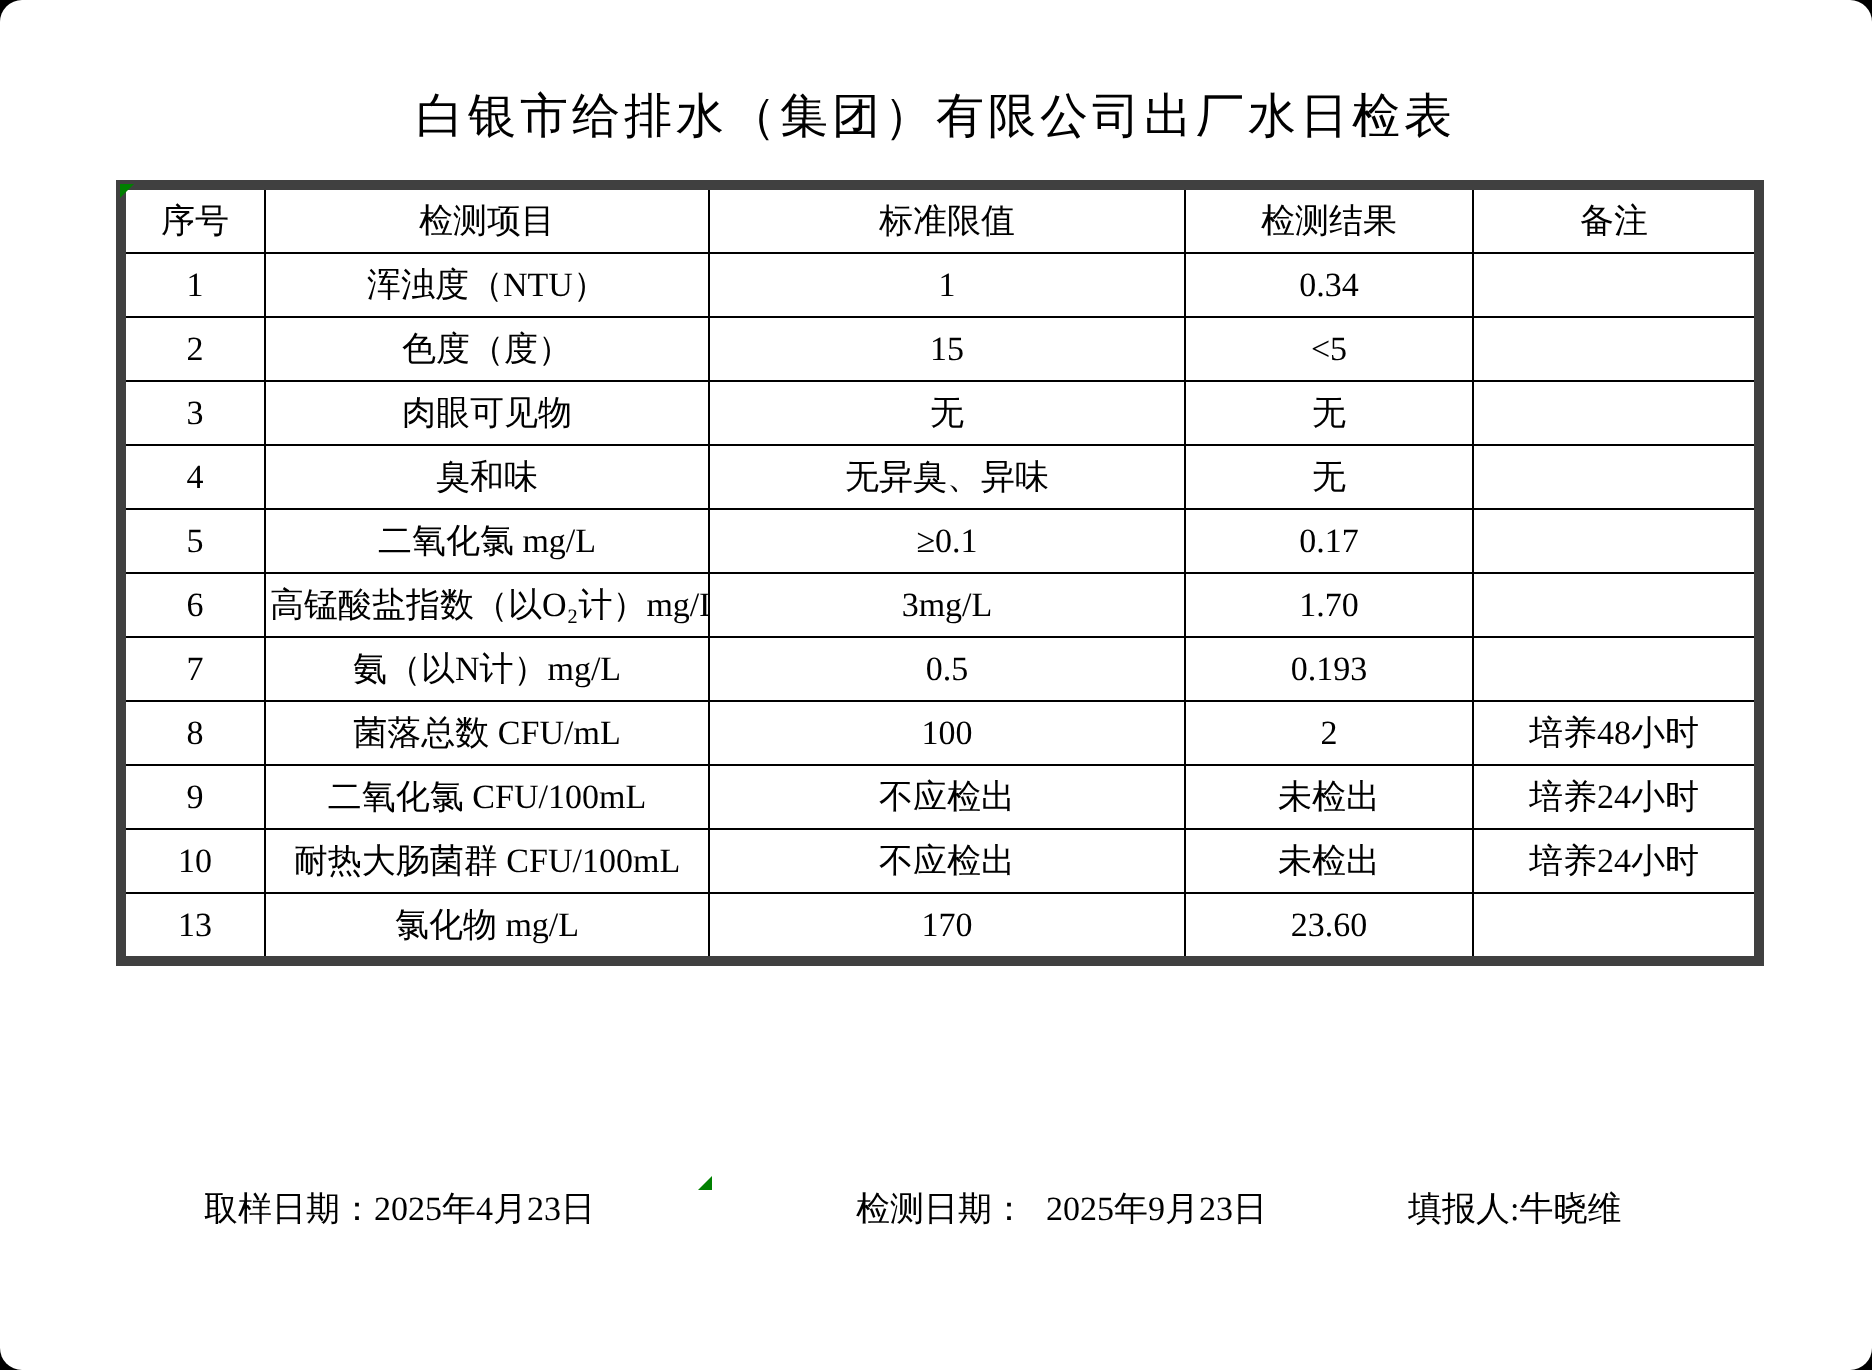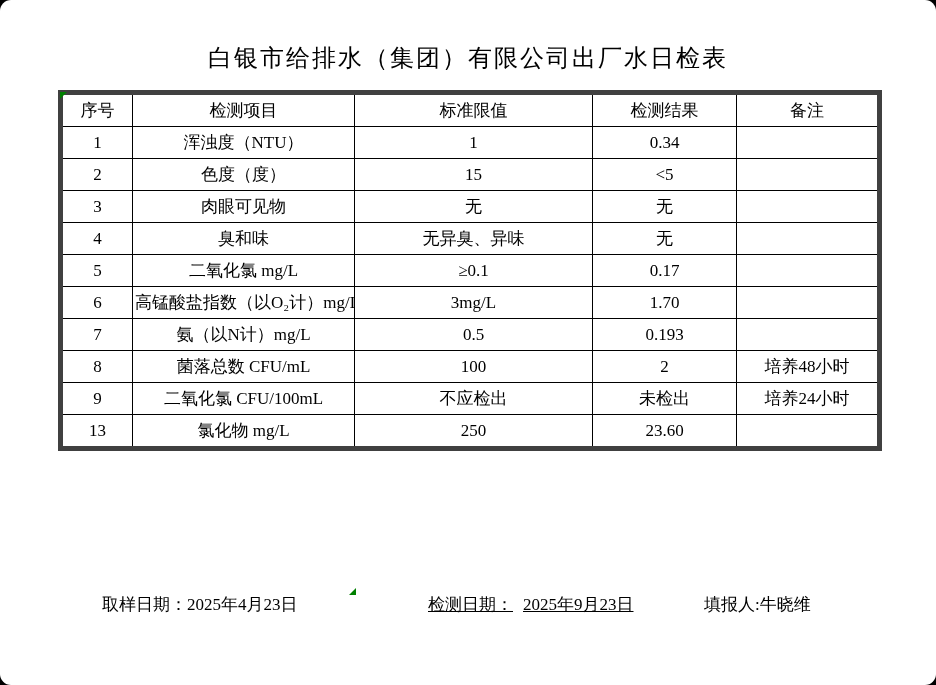--- a/index.html
+++ b/index.html
@@ -76,21 +76,21 @@
     top: 593px;
     left: 0;
     width: 936px;
     height: 24px;
     font-size: 17px;
     color: #000;
     text-align: center;
   }
   .footer .f-item { position: absolute; white-space: nowrap; }
   .f-sampling { left: 102px; }
-  .f-testing  { left: 428px; text-decoration: underline; }
+  .f-testing  { left: 428px; }
   .f-reporter { left: 704px; }
   .f-testing .f-value { margin-left: 10px; }
 </style>
 </head>
 <body>
 
 <div class="page">
 
   <h1 class="doc-title">白银市给排水（集团）有限公司出厂水日检表</h1>
 
@@ -169,23 +169,30 @@
           <td>培养48小时</td>
         </tr>
         <tr>
           <td>9</td>
           <td>二氧化氯 CFU/100mL</td>
           <td>不应检出</td>
           <td>未检出</td>
           <td>培养24小时</td>
         </tr>
         <tr>
+          <td>10</td>
+          <td>耐热大肠菌群 CFU/100mL</td>
+          <td>不应检出</td>
+          <td>未检出</td>
+          <td>培养24小时</td>
+        </tr>
+        <tr>
           <td>13</td>
           <td>氯化物 mg/L</td>
-          <td>250</td>
+          <td>170</td>
           <td>23.60</td>
           <td></td>
         </tr>
       </tbody>
   </table>
 
   <div class="corner-marker"></div>
   <div class="bottom-marker"></div>
 
   <div class="footer">

